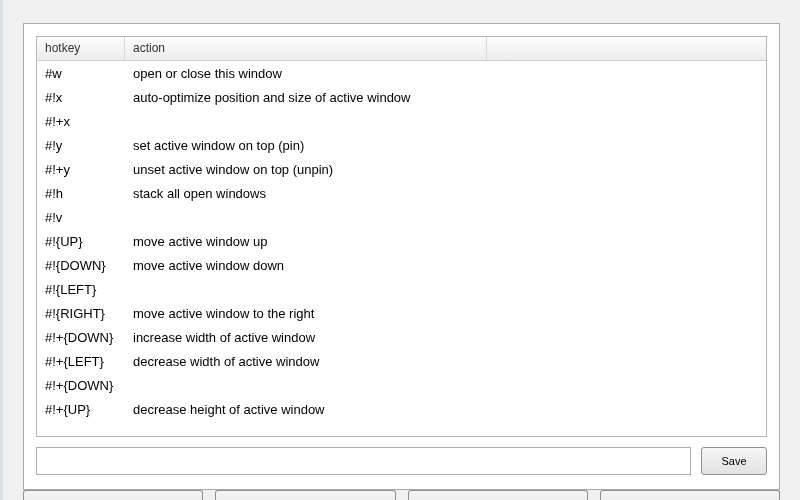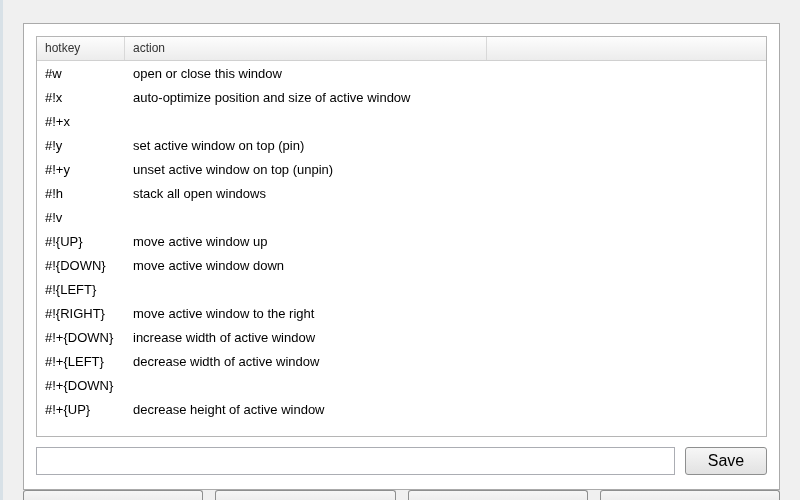--- a/index.html
+++ b/index.html
@@ -101,26 +101,26 @@
   }
   .text-input {
     flex: 1;
     border: 1px solid #abadb3;
     background: #fff;
     padding: 2px 6px;
     font-family: inherit;
     font-size: 12px;
   }
   .btn {
-    width: 82px;
+    width: 66px;
     border: 1px solid #8e8f8f;
     border-radius: 3px;
     background: linear-gradient(#f6f6f6, #e2e2e2);
     font-family: inherit;
-    font-size: 16px;
+    font-size: 11px;
     cursor: default;
   }
   .footer-buttons {
     position: absolute;
     left: 20px; right: 20px; bottom: -2px;
     height: 12px;
     display: flex;
     gap: 12px;
   }
   .footer-buttons .stub {

